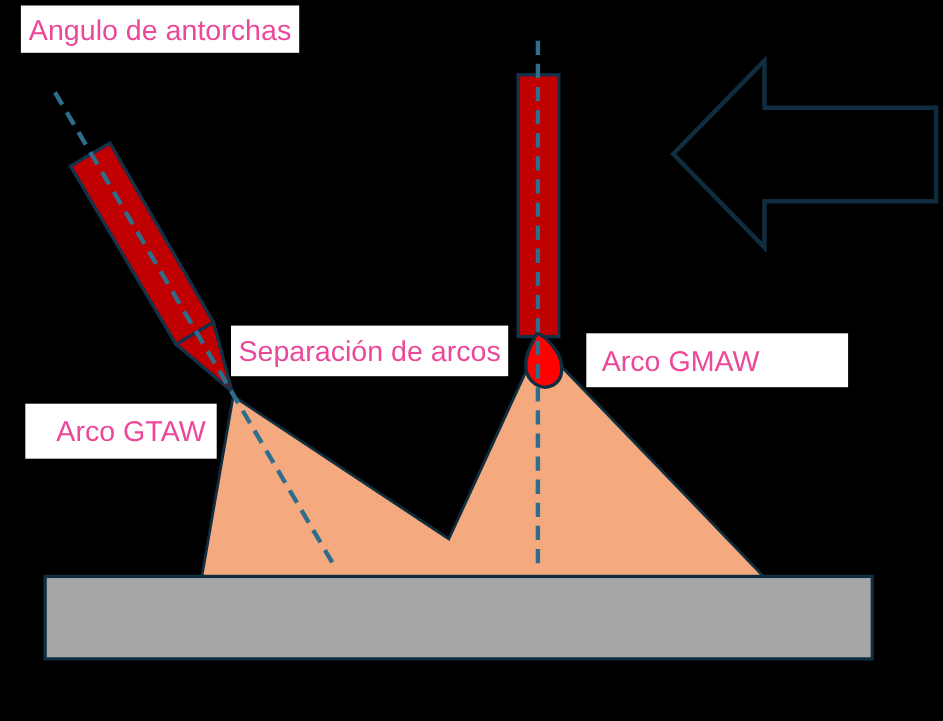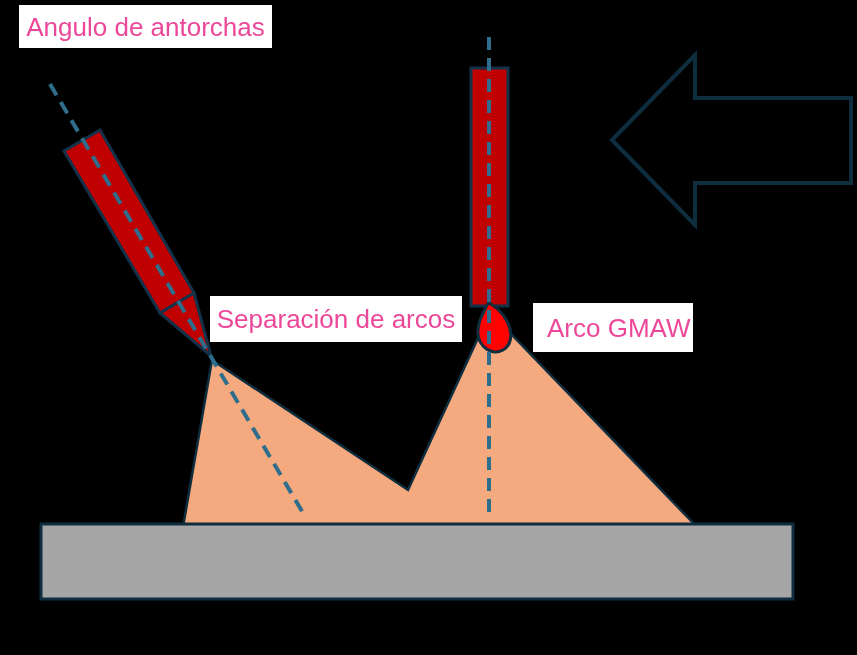--- a/index.html
+++ b/index.html
@@ -29,21 +29,21 @@
     font-size: 26px;
     line-height: 1;
     display: flex;
     align-items: center;
     justify-content: center;
     white-space: nowrap;
     box-sizing: border-box;
   }
   .label-torch-angle   { left: 19px;  top: 5px;   width: 253px; height: 43px; }
   .label-arc-sep       { left: 210px; top: 248px; width: 252px; height: 46px; margin-top: 48px; }
-  .label-gmaw          { left: 533px; top: 303px; width: 160px; height: 49px; justify-content: flex-start; padding-left: 14px; }
+  .label-gmaw          { left: 533px; top: 303px; width: 238px; height: 49px; justify-content: flex-start; padding-left: 14px; }
   .label-gtaw          { left: 23px;  top: 367px; width: 174px; height: 50px; justify-content: flex-end; padding-right: 10px; }
   .label-workpiece     { left: 577px; top: 600px; width: 230px; height: 50px; justify-content: flex-end; padding-right: 10px; }
 </style>
 </head>
 <body>
 
 <div class="canvas">
 
   <svg class="diagram-svg" viewBox="0 0 857 655">
 
@@ -65,15 +65,16 @@
 
     <polygon points="612,140 695,55 695,98 851,98 851,183 695,183 695,225" fill="none" stroke="#0E2D3F" stroke-width="4"></polygon>
   </svg>
 
   <div class="label-box label-torch-angle">Angulo de antorchas</div>
 
   <div class="label-box label-arc-sep">Separación de arcos</div>
 
   <div class="label-box label-gmaw">Arco GMAW</div>
 
+  <div class="label-box label-gtaw">Arco GTAW</div>
 
 
 </div>
 
 </body></html>

